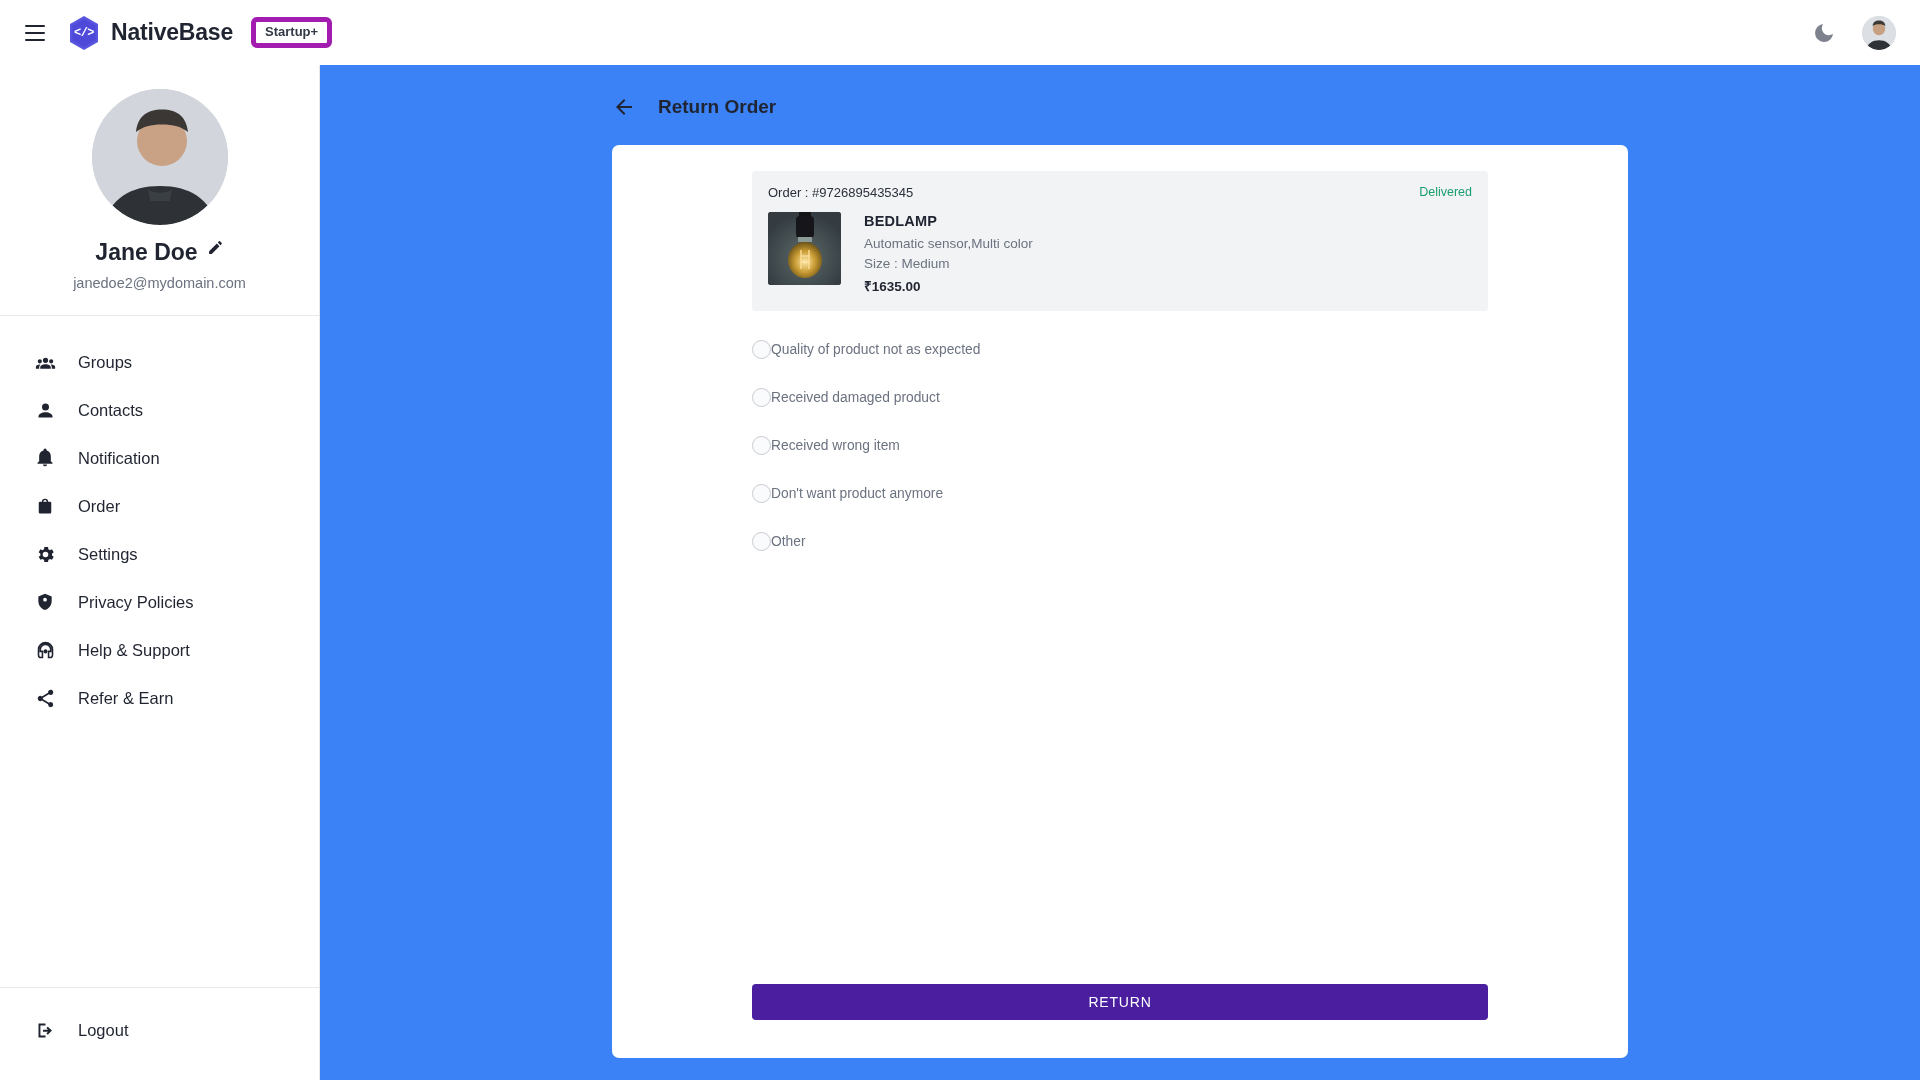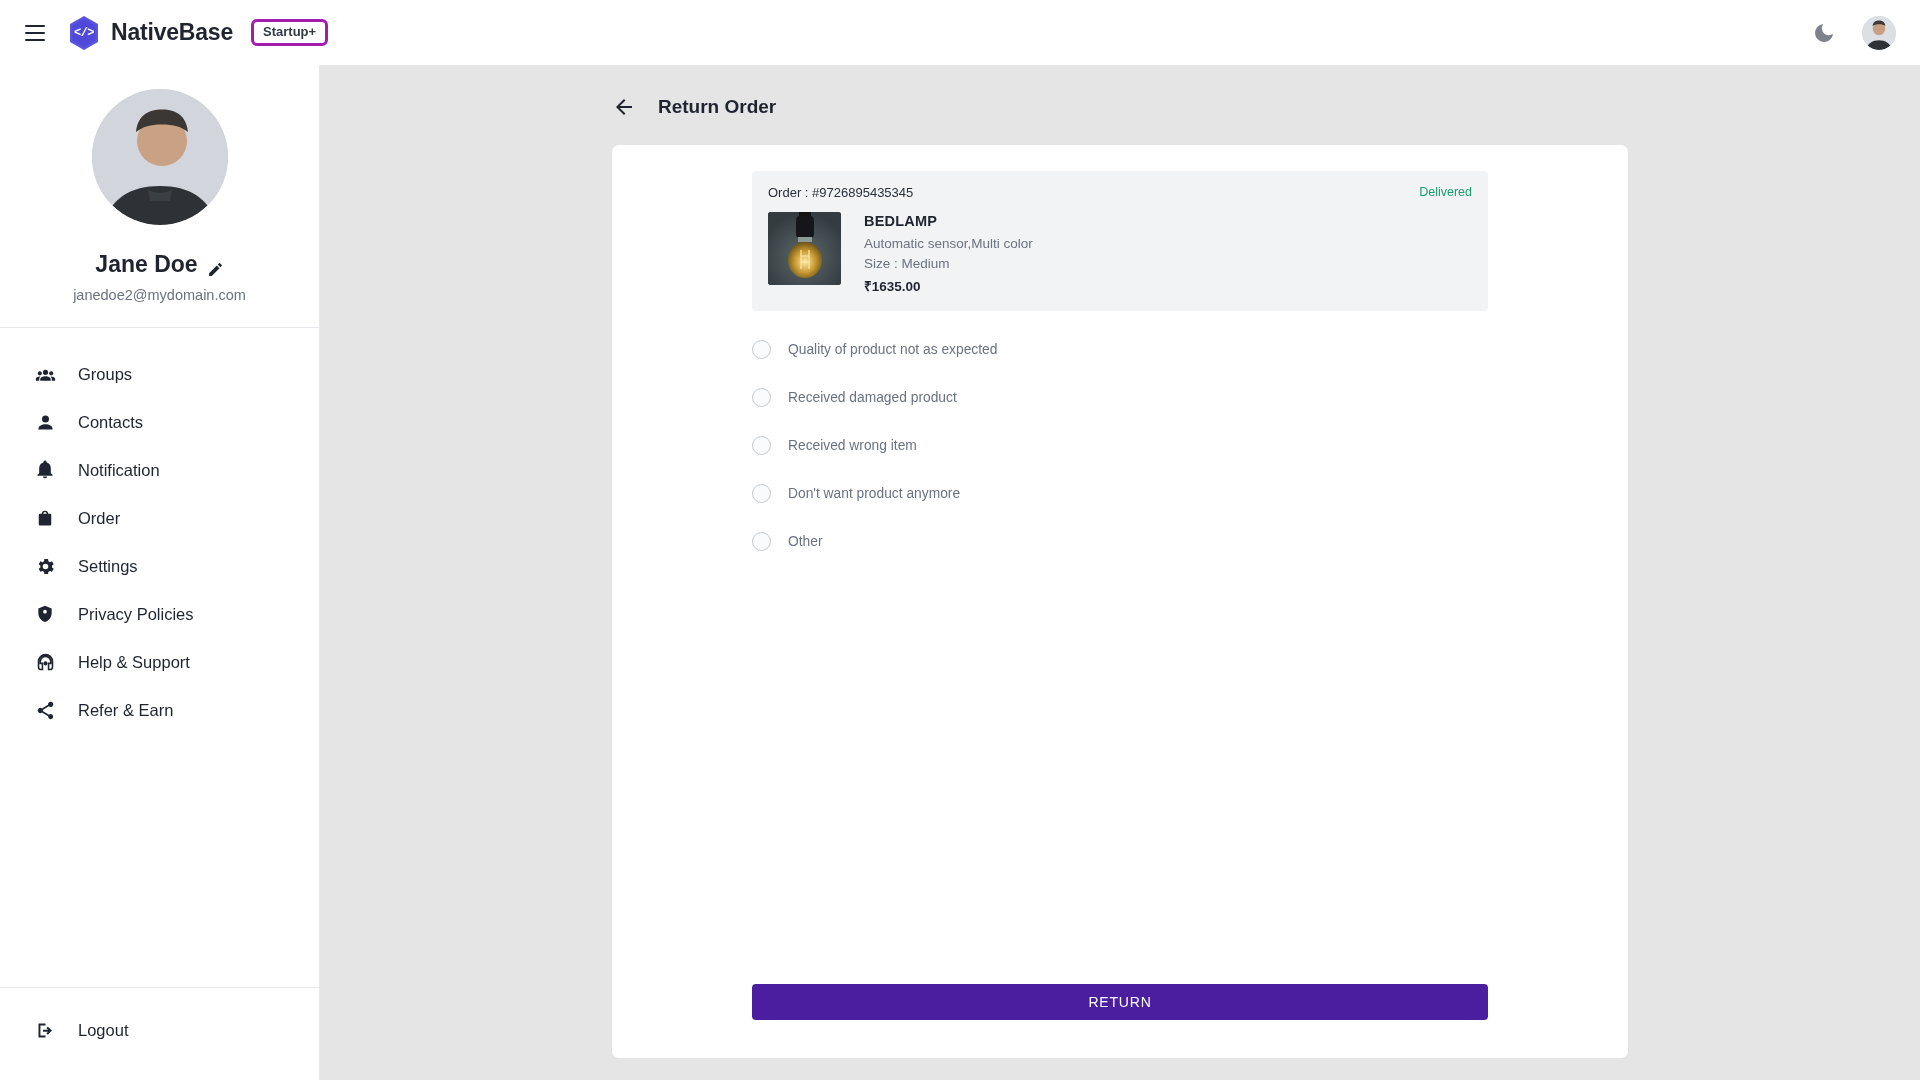--- a/index.html
+++ b/index.html
@@ -23,21 +23,21 @@
     justify-content:center; align-items:center; gap:5px; cursor:pointer; }
   .hamburger span { display:block; width:20px; height:2px; background:#1f2430; border-radius:1px; }
 
   .brand { display:flex; align-items:center; margin-left:16px; gap:11px; }
   .hexlogo { width:32px; height:36px; position:relative; display:flex; align-items:center; justify-content:center; }
   .hexlogo svg { position:absolute; inset:0; }
   .hexlogo .code { position:relative; color:#fff; font-size:12px; font-weight:700;
     font-family:"Liberation Mono", monospace; letter-spacing:-0.5px; }
   .brandname { font-size:23px; font-weight:700; color:#1f2430; letter-spacing:-0.2px; }
   .pill {
-    border:3px solid #a21caf; border-radius:6px;
+    border:5px solid #a21caf; border-radius:6px;
     padding:3px 9px 4px; font-size:13px; font-weight:700; color:#333a47;
     margin-left:7px; line-height:1.1; background:#fff;
   }
 
   .topbar-right { margin-left:auto; display:flex; align-items:center; gap:26px; }
   .moon { width:24px; height:24px; cursor:pointer; }
   .avatar-top {
     width:34px; height:34px; border-radius:50%; overflow:hidden; cursor:pointer;
     background:#d8dbe0; position:relative;
   }
@@ -50,39 +50,39 @@
     width:320px; flex:0 0 320px; background:#ffffff;
     border-right:1px solid #e6e8ec;
     display:flex; flex-direction:column;
   }
   .profile { padding:24px 0 0; display:flex; flex-direction:column; align-items:center; }
   .avatar-big {
     width:136px; height:136px; border-radius:50%; overflow:hidden;
     background:linear-gradient(160deg,#d3d6dc 0%, #c3c7cf 100%);
     position:relative;
   }
-  .name-row { display:flex; align-items:flex-end; gap:9px; margin-top:26px; }
+  .name-row { display:flex; align-items:flex-start; gap:9px; margin-top:14px; }
   .name { font-size:23px; font-weight:700; color:#1f2430; }
   .pencil { width:17px; height:17px; }
   .email { font-size:14.5px; color:#6b7280; margin-top:9px; }
   .sep { width:100%; height:1px; background:#e6e8ec; margin-top:24px; }
 
   .nav { padding-top:22px; }
   .navitem {
     display:flex; align-items:center; gap:22px;
     padding:0 0 0 34px; height:48px; cursor:pointer;
   }
   .navicon { width:22px; height:22px; flex:0 0 22px; display:flex; align-items:center; justify-content:center; }
   .navlabel { font-size:16.5px; color:#1f2430; font-weight:400; }
 
   .spacer { flex:1; }
   .logoutwrap { border-top:1px solid #e6e8ec; padding:18px 0 26px; }
 
   
-  .main { flex:1; background:#e5e5e5; display:flex; flex-direction:column; min-width:0; }
+  .main { flex:1; background:#3b82f6; display:flex; flex-direction:column; min-width:0; }
   .page-head { display:flex; align-items:center; gap:22px; padding:30px 0 26px 292px; }
   .backarrow { width:24px; height:24px; cursor:pointer; }
   .page-title { font-size:19px; font-weight:700; color:#1f2430; }
 
   .card {
     margin-left:292px; margin-right:292px;
     background:#ffffff; border-radius:7px;
     flex:1; margin-bottom:22px;
     display:flex; flex-direction:column;
     padding:26px 0 0;
@@ -101,21 +101,21 @@
     background:#3a4046; position:relative;
   }
   .prod-info { display:flex; flex-direction:column; padding-top:1px; }
   .prod-name { font-size:14.5px; font-weight:700; color:#1f2430; letter-spacing:0.2px; }
   .prod-desc { font-size:13.5px; color:#6b7280; margin-top:7px; }
   .prod-size { font-size:13.5px; color:#6b7280; margin-top:5px; }
   .prod-price { font-size:13.5px; font-weight:700; color:#1f2430; margin-top:6px; }
 
   .reason-title { font-size:14.5px; font-weight:700; color:#1f2430; margin-top:34px; }
   .reasons { margin-top:14px; }
-  .reason-row { display:flex; align-items:center; gap:17px; height:48px; cursor:pointer; }
+  .reason-row { display:flex; align-items:center; height:48px; cursor:pointer; }
   .radio {
     width:19px; height:19px; flex:0 0 19px; border-radius:50%;
     border:1.6px solid #c9cbd2; background:#fafbfc;
   }
   .reason-label { font-size:13.8px; color:#6b7280; }
 
   .btn-area { margin-top:auto; padding-bottom:38px; }
   .return-btn {
     width:100%; height:36px; border:none; border-radius:4px;
     background:#4a1e9e; color:#ffffff;

